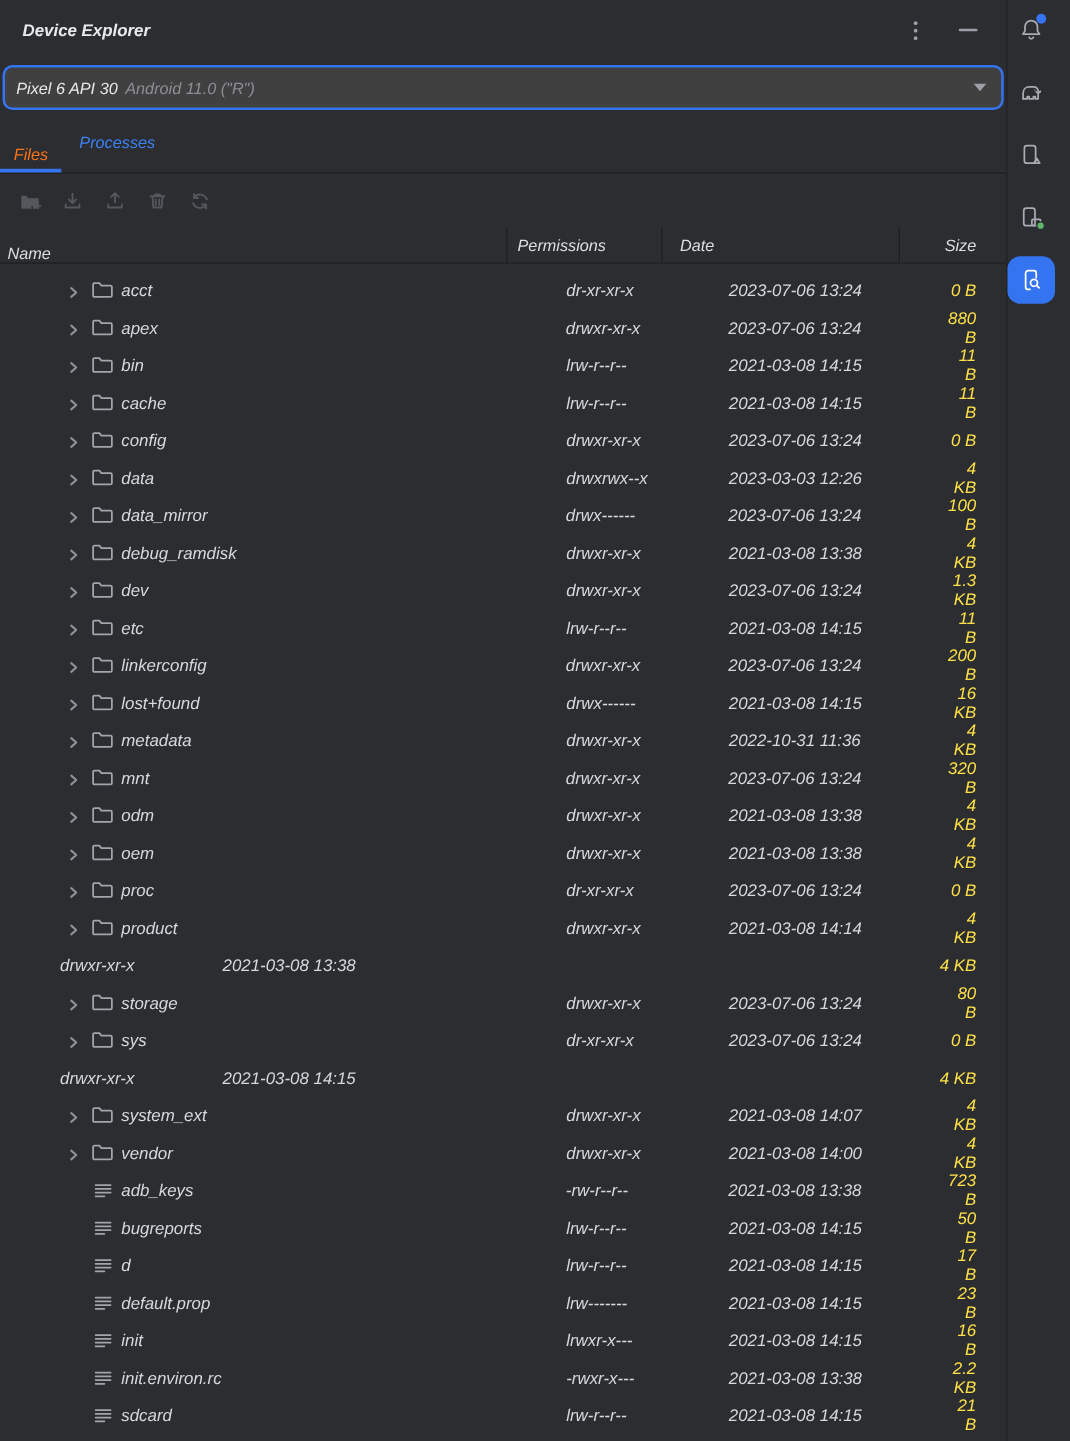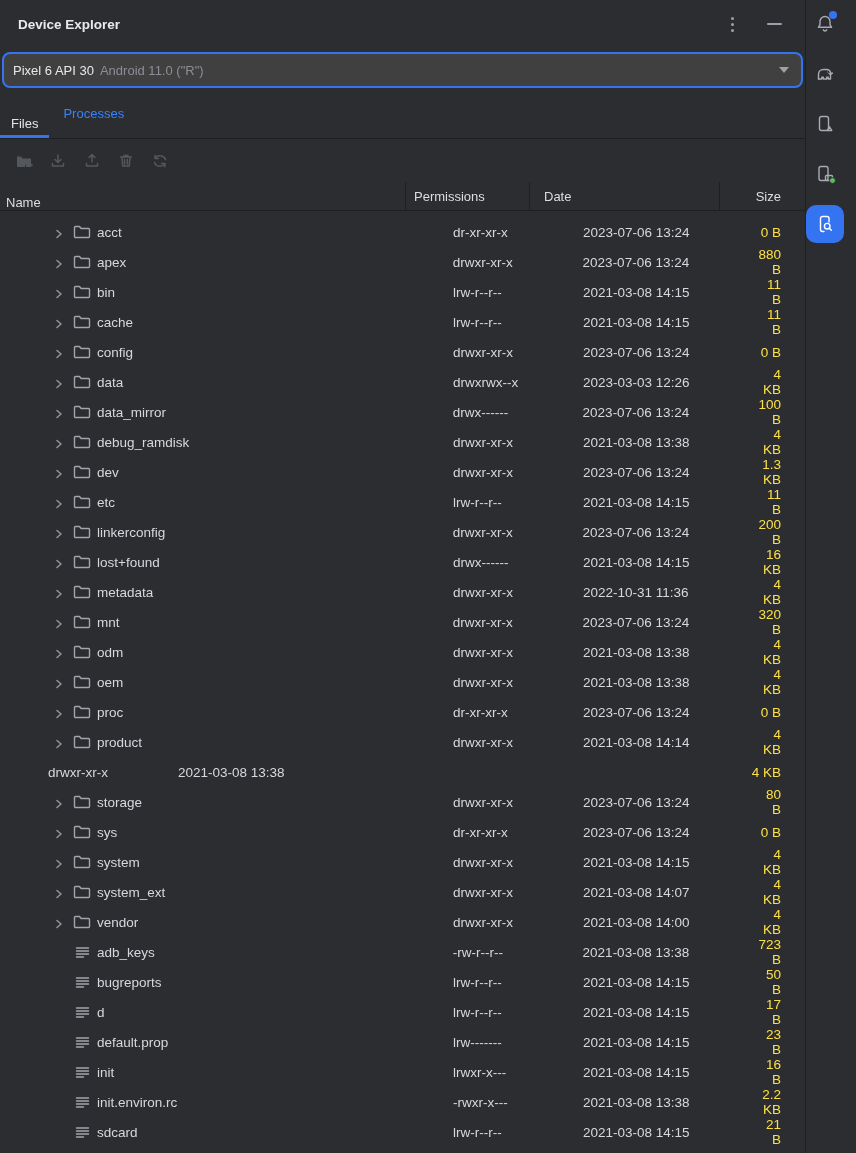--- a/index.html
+++ b/index.html
@@ -4,21 +4,21 @@
 <style>
   * { margin:0; padding:0; box-sizing:border-box; }
   html,body { width:856px; height:1153px; overflow:hidden; }
   body {
     background:#2b2d30;
     font-family:"Liberation Sans", sans-serif;
     color:#dfe1e5;
     font-size:13px;
     -webkit-font-smoothing:antialiased;
   }
-  .app { display:flex; width:712px; height:1153px; }
+  .app { display:flex; width:712px; height:1153px;font-style:italic; }
   .main { width:806px; border-right:1px solid #1e1f22; display:flex; flex-direction:column; }
 
   
   .titlebar { height:48px; display:flex; align-items:center; padding:0 20px 0 18px; flex:none; }
   .titlebar .title { font-weight:bold; font-size:13.5px; color:#e8eaee; }
   .titlebar-actions { margin-left:auto; display:flex; align-items:center; gap:20px; }
   .icon-btn { width:22px; height:22px; display:flex; align-items:center; justify-content:center; cursor:pointer; }
 
   .kebab { display:flex; flex-direction:column; gap:3px; }
   .kebab i { width:3px; height:3px; border-radius:50%; background:#9da0a8; display:block; }
@@ -35,21 +35,21 @@
   .selector .dev-os { color:#8c8e95; margin-left:6px; }
   .caret-down {
     margin-left:auto; width:0; height:0;
     border-left:5px solid transparent; border-right:5px solid transparent;
     border-top:6px solid #9da0a8;
   }
 
   
   .tabs { height:51px; display:flex; align-items:stretch; border-bottom:1px solid #1e1f22; flex:none; gap:3px; }
   .tab { padding:0 11px; display:flex; align-items:center; position:relative; cursor:pointer; color:#3b82f6; }
-  .tab.active { color:#e5e5e5;margin-top:20px; }
+  .tab.active { color:#f97316;margin-top:20px; }
   .tab.active::after { content:""; position:absolute; left:0; right:0; bottom:0; height:3px; background:#3574f0; }
 
   
   .toolbar { height:44px; display:flex; align-items:center; padding-left:14px; gap:14px; flex:none; }
   .tool-btn { width:20px; height:20px; display:flex; align-items:center; justify-content:center; cursor:default; }
   .tool-btn svg { stroke:#54575c; fill:none; stroke-width:1.5; stroke-linecap:round; stroke-linejoin:round; }
   .tool-btn svg .fillpart { fill:#54575c; stroke:none; }
 
   
   .thead { height:28px; display:flex; align-items:flex-end; border-bottom:1px solid #1e1f22; flex:none; color:#dcdee2; }
@@ -516,33 +516,20 @@
                 <path d="M1.5 3.5a1 1 0 0 1 1-1h4l1.6 2h7.4a1 1 0 0 1 1 1v7a1 1 0 0 1-1 1h-13a1 1 0 0 1-1-1v-9z"></path>
               </svg>
             </span>
       <span class="fname">sys</span>
     </div>
     <div class="col-perm">dr-xr-xr-x</div>
     <div class="col-date">2023-07-06 13:24</div>
     <div class="col-size">0 B</div>
   </div>
         <div class="row">
-    <div class="col-name">
-      <span class="chev">
-        <svg width="10" height="10" viewBox="0 0 10 10">
-                <path d="M3 1.5 7 5 3 8.5"></path>
-              </svg>
-      </span>
-      <span class="ficon">
-              <svg width="18" height="16" viewBox="0 0 18 16">
-                <path d="M1.5 3.5a1 1 0 0 1 1-1h4l1.6 2h7.4a1 1 0 0 1 1 1v7a1 1 0 0 1-1 1h-13a1 1 0 0 1-1-1v-9z"></path>
-              </svg>
-            </span>
-      <span class="fname">system</span>
-    </div>
     <div class="col-perm">drwxr-xr-x</div>
     <div class="col-date">2021-03-08 14:15</div>
     <div class="col-size">4 KB</div>
   </div>
         <div class="row">
     <div class="col-name">
       <span class="chev">
         <svg width="10" height="10" viewBox="0 0 10 10">
                 <path d="M3 1.5 7 5 3 8.5"></path>
               </svg>

